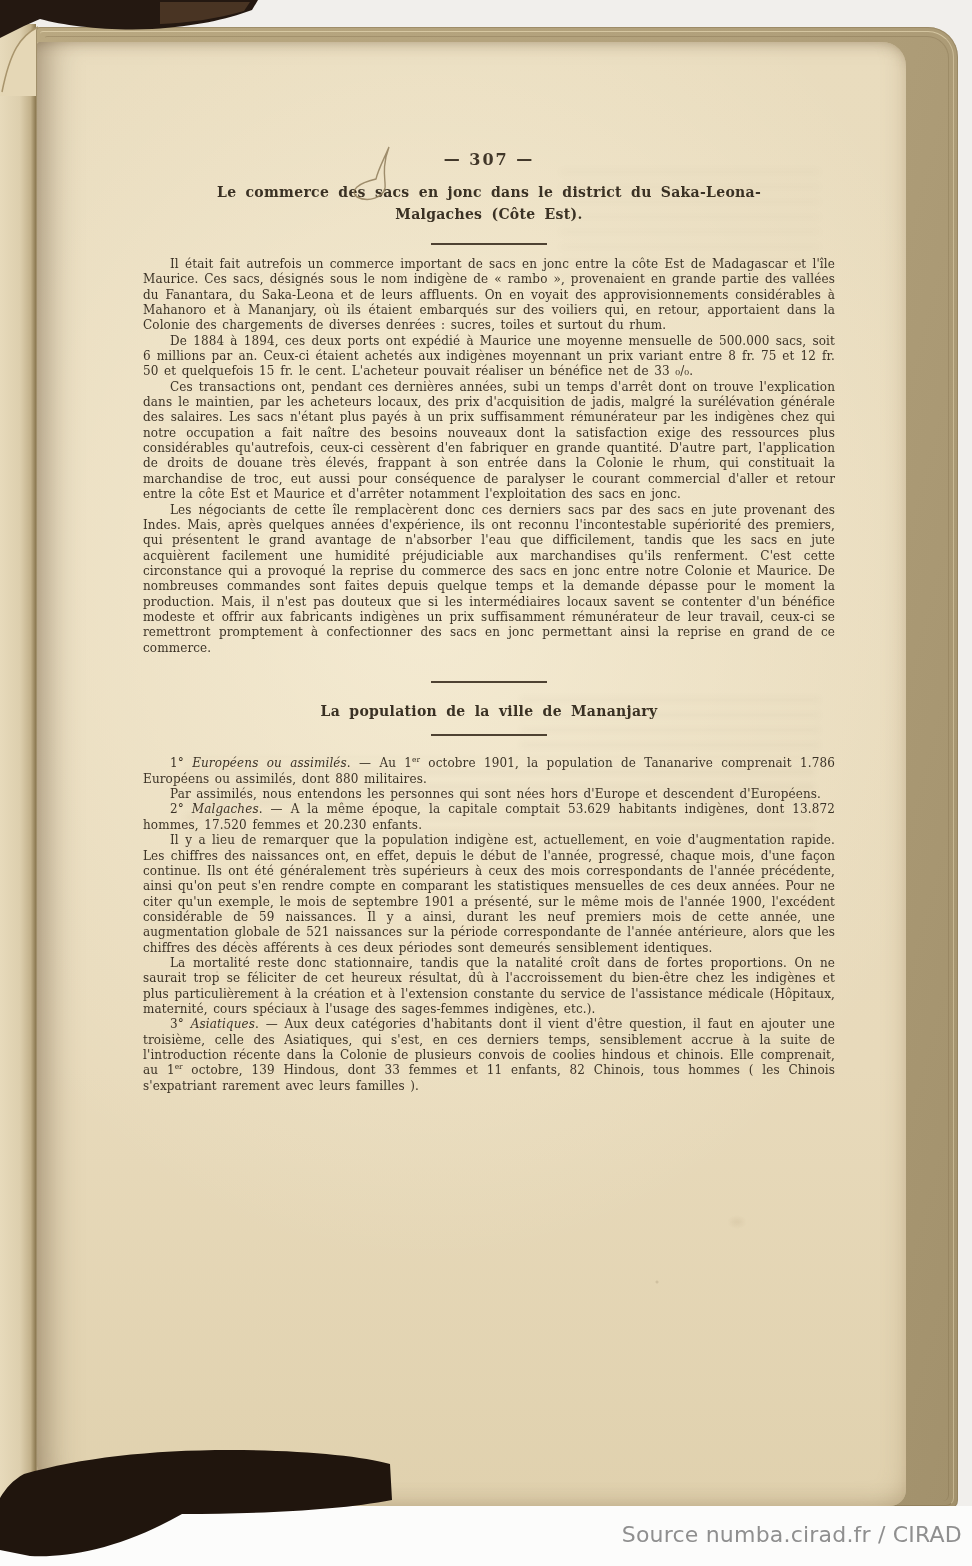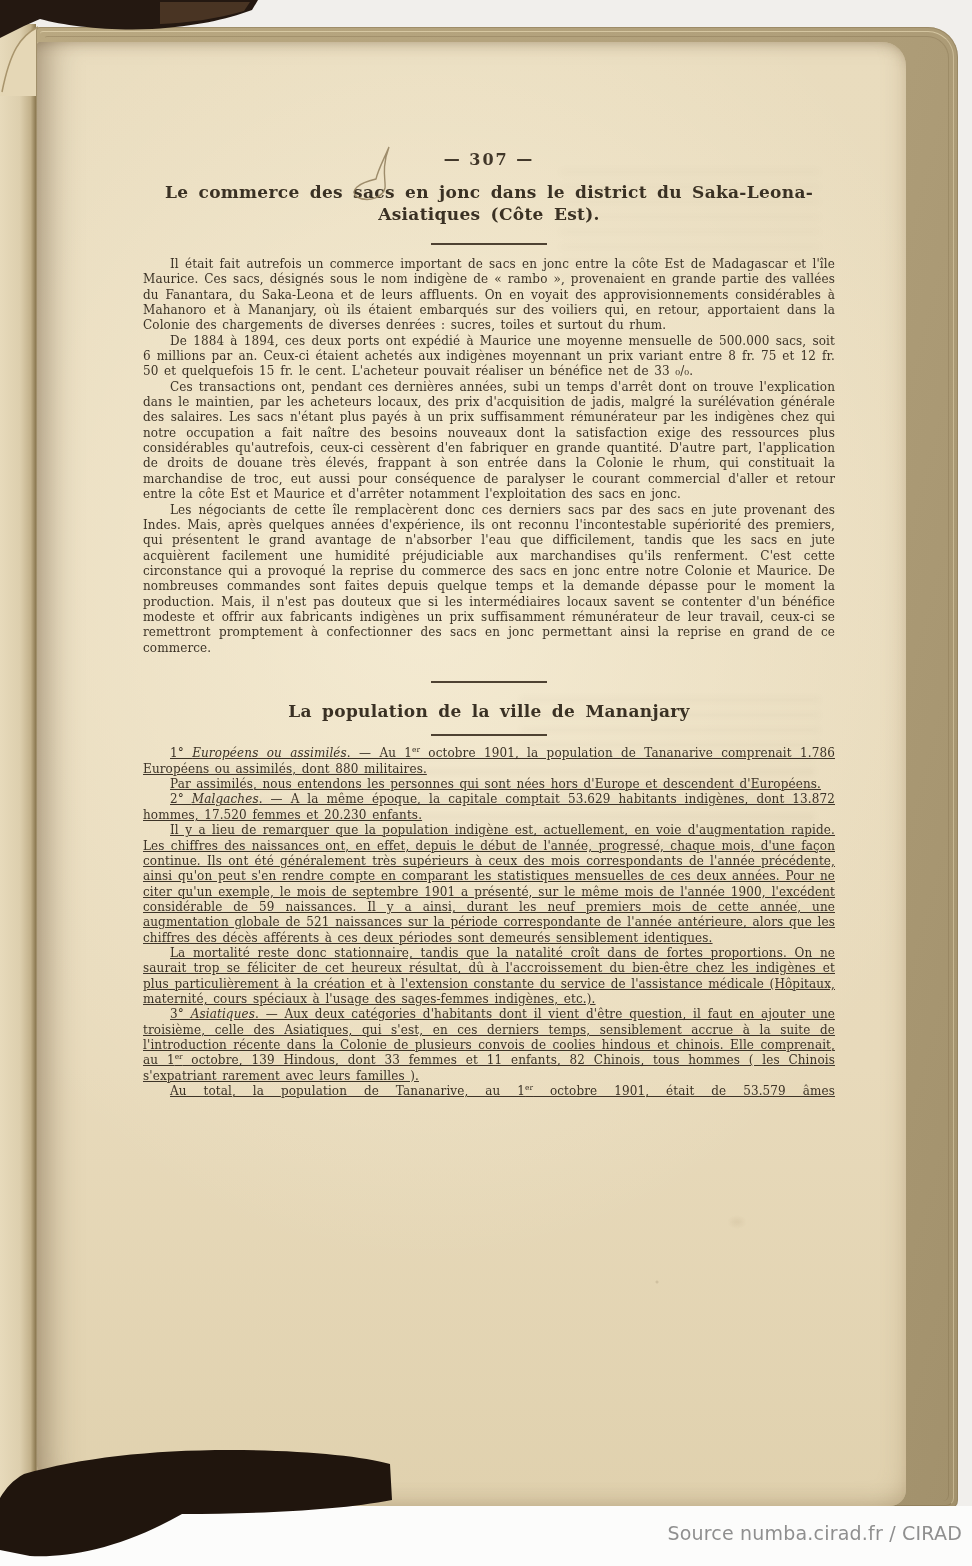--- a/index.html
+++ b/index.html
@@ -71,46 +71,46 @@
   .ghost.g3{left:560px;top:160px;width:260px;height:120px;opacity:.22;}
 
   
   .bottom-band{
     position:absolute;left:0;top:1506px;width:972px;height:60px;
     background:#fcfcfb;
   }
   .credit{
     position:absolute;right:10px;top:1522px;
     font-family:"DejaVu Sans","Liberation Sans",sans-serif;
-    font-size:19px;color:#8f8f8f;letter-spacing:.2px;
+    font-size:22px;color:#8f8f8f;letter-spacing:.2px;
   }
 
   
   .content{
     position:absolute;left:143px;top:150px;width:692px;z-index:4;
     color:#3d3428;
   }
   .pageno{
     text-align:center;font-size:16px;font-weight:700;letter-spacing:2px;
     color:#413729;
   }
   .art-title{
     margin:13px 0 0 0;text-align:center;font-weight:700;
-    font-size:17px;line-height:21.5px;word-spacing:4px;letter-spacing:.3px;
+    font-size:14px;line-height:21.5px;word-spacing:4px;letter-spacing:.3px;
     color:#3a3124;
   }
   .rule{
     width:116px;border:0;border-top:2px solid #4e4232;height:0;
     margin:18px auto 0 auto;
   }
   .rule.r2{margin-top:25px;}
   .rule.r3{margin-top:12px;}
   .art-title.t2{margin-top:18px;}
   .body-block{margin-top:12px;}
-  .body-block.b2{margin-top:10px;text-decoration:underline;}
+  .body-block.b2{margin-top:20px;}
   p.para{
     margin:0;text-align:justify;text-indent:27px;
     font-size:12px;line-height:15.35px;
     word-spacing:1.6px;letter-spacing:.12px;color:#3b3226;
   }
   p.para i{font-style:italic;}
   p.para sup{font-size:.62em;line-height:0;vertical-align:super;letter-spacing:0;}
   p.para.full-justify{text-align-last:justify;}
 
   svg.overlay{position:absolute;inset:0;z-index:6;pointer-events:none;}
@@ -126,21 +126,21 @@
 
   <div class="ghost g1"></div>
   <div class="ghost g2"></div>
   <div class="ghost g3"></div>
 
   <div class="content">
 
     <div class="pageno">— 307 —</div>
 
     <h1 class="art-title"><span>Le commerce des sacs en jonc dans le district du Saka-Leona-</span><br>
-      <span>Asiatiques (Côte Est).</span></h1>
+      <span>Malgaches (Côte Est).</span></h1>
 
     <hr class="rule">
 
     <div class="body-block">
       <p class="para">Il était fait autrefois un commerce important de sacs en jonc entre la côte Est de Madagascar et l'île Maurice. Ces sacs, désignés sous le nom indigène de « rambo », provenaient en grande partie des vallées du Fanantara, du Saka-Leona et de leurs affluents. On en voyait des approvisionnements considérables à Mahanoro et à Mananjary, où ils étaient embarqués sur des voiliers qui, en retour, apportaient dans la Colonie des chargements de diverses denrées : sucres, toiles et surtout du rhum.</p>
       <p class="para">De 1884 à 1894, ces deux ports ont expédié à Maurice une moyenne mensuelle de 500.000 sacs, soit 6 millions par an. Ceux-ci étaient achetés aux indigènes moyennant un prix variant entre 8 fr. 75 et 12 fr. 50 et quelquefois 15 fr. le cent. L'acheteur pouvait réaliser un bénéfice net de 33 ₀/₀.</p>
       <p class="para">Ces transactions ont, pendant ces dernières années, subi un temps d'arrêt dont on trouve l'explication dans le maintien, par les acheteurs locaux, des prix d'acquisition de jadis, malgré la surélévation générale des salaires. Les sacs n'étant plus payés à un prix suffisamment rémunérateur par les indigènes chez qui notre occupation a fait naître des besoins nouveaux dont la satisfaction exige des ressources plus considérables qu'autrefois, ceux-ci cessèrent d'en fabriquer en grande quantité. D'autre part, l'application de droits de douane très élevés, frappant à son entrée dans la Colonie le rhum, qui constituait la marchandise de troc, eut aussi pour conséquence de paralyser le courant commercial d'aller et retour entre la côte Est et Maurice et d'arrêter notamment l'exploitation des sacs en jonc.</p>
       <p class="para">Les négociants de cette île remplacèrent donc ces derniers sacs par des sacs en jute provenant des Indes. Mais, après quelques années d'expérience, ils ont reconnu l'incontestable supériorité des premiers, qui présentent le grand avantage de n'absorber l'eau que difficilement, tandis que les sacs en jute acquièrent facilement une humidité préjudiciable aux marchandises qu'ils renferment. C'est cette circonstance qui a provoqué la reprise du commerce des sacs en jonc entre notre Colonie et Maurice. De nombreuses commandes sont faites depuis quelque temps et la demande dépasse pour le moment la production. Mais, il n'est pas douteux que si les intermédiaires locaux savent se contenter d'un bénéfice modeste et offrir aux fabricants indigènes un prix suffisamment rémunérateur de leur travail, ceux-ci se remettront promptement à confectionner des sacs en jonc permettant ainsi la reprise en grand de ce commerce.</p>
     </div>
 
@@ -150,21 +150,20 @@
 
     <hr class="rule r3">
 
     <div class="body-block b2">
       <p class="para"><span>1° </span><i>Européens ou assimilés</i><span>. — Au 1</span><sup>er</sup><span> octobre 1901, la population de Tananarive comprenait 1.786 Européens ou assimilés, dont 880 militaires.</span></p>
       <p class="para">Par assimilés, nous entendons les personnes qui sont nées hors d'Europe et descendent d'Européens.</p>
       <p class="para"><span>2° </span><i>Malgaches</i><span>. — A la même époque, la capitale comptait 53.629 habitants indigènes, dont 13.872 hommes, 17.520 femmes et 20.230 enfants.</span></p>
       <p class="para">Il y a lieu de remarquer que la population indigène est, actuellement, en voie d'augmentation rapide. Les chiffres des naissances ont, en effet, depuis le début de l'année, progressé, chaque mois, d'une façon continue. Ils ont été généralement très supérieurs à ceux des mois correspondants de l'année précédente, ainsi qu'on peut s'en rendre compte en comparant les statistiques mensuelles de ces deux années. Pour ne citer qu'un exemple, le mois de septembre 1901 a présenté, sur le même mois de l'année 1900, l'excédent considérable de 59 naissances. Il y a ainsi, durant les neuf premiers mois de cette année, une augmentation globale de 521 naissances sur la période correspondante de l'année antérieure, alors que les chiffres des décès afférents à ces deux périodes sont demeurés sensiblement identiques.</p>
       <p class="para">La mortalité reste donc stationnaire, tandis que la natalité croît dans de fortes proportions. On ne saurait trop se féliciter de cet heureux résultat, dû à l'accroissement du bien-être chez les indigènes et plus particulièrement à la création et à l'extension constante du service de l'assistance médicale (Hôpitaux, maternité, cours spéciaux à l'usage des sages-femmes indigènes, etc.).</p>
       <p class="para"><span>3° </span><i>Asiatiques</i><span>. — Aux deux catégories d'habitants dont il vient d'être question, il faut en ajouter une troisième, celle des Asiatiques, qui s'est, en ces derniers temps, sensiblement accrue à la suite de l'introduction récente dans la Colonie de plusieurs convois de coolies hindous et chinois. Elle comprenait, au 1</span><sup>er</sup><span> octobre, 139 Hindous, dont 33 femmes et 11 enfants, 82 Chinois, tous hommes ( les Chinois s'expatriant rarement avec leurs familles ).</span></p>
-      <p class="para full-justify"><span>Au total, la population de Tananarive, au 1</span><sup>er</sup><span> octobre 1901, était de 53.579 âmes</span></p>
     </div>
   </div>
 
   <div class="bottom-band"></div>
   <div class="credit">Source numba.cirad.fr / CIRAD</div>
 
   <svg class="overlay" width="972" height="1566" viewBox="0 0 972 1566">
 
     <path d="M0,0 H258 L252,10 C225,20 196,26 152,29 C108,31 66,26 40,19 L24,26 L0,38 Z" fill="#241811"></path>
     <path d="M160,2 H250 L244,11 C217,19 186,23 160,24 Z" fill="#503a27" opacity="0.85"></path>

